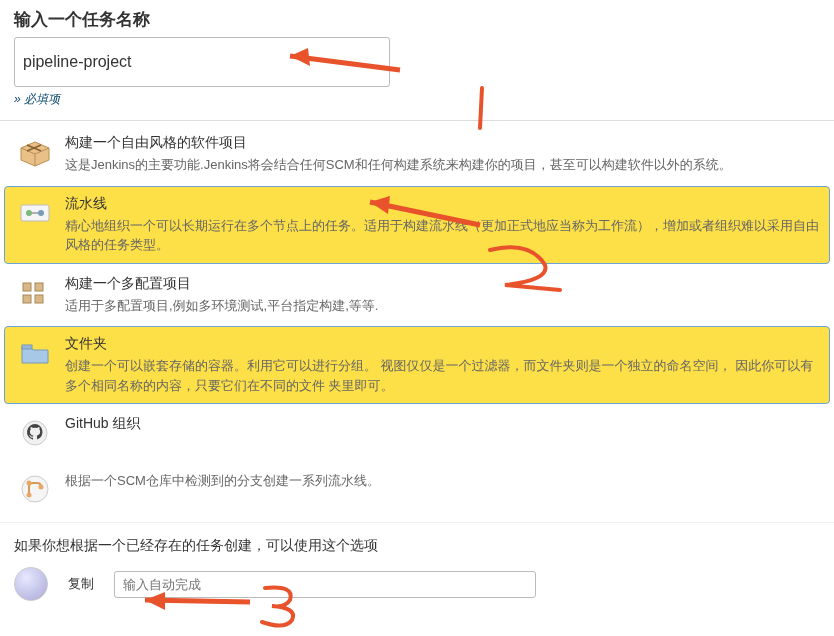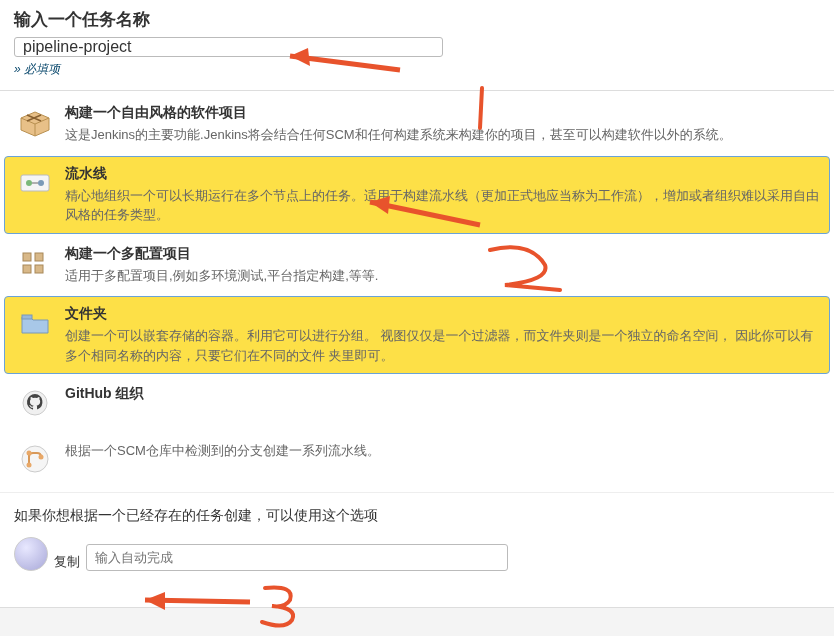--- a/index.html
+++ b/index.html
@@ -17,22 +17,22 @@
     .header-section {
       padding: 8px 14px 2px 14px;
     }
     .page-title {
       font-size: 17px;
       font-weight: bold;
       color: #333;
       margin-bottom: 6px;
     }
     .name-input {
-      width: 429px;
-      padding: 0 8px;
+      width: 376px;
+      padding: 15px 8px;
       font-size: 16px;
       border: 1px solid #bbb;
       border-radius: 3px;
       color: #333;
       outline: none;
     }
     .required-note {
       font-size: 12px;
       color: #0c4a6e;
       font-style: italic;
@@ -66,42 +66,42 @@
       margin-right: 10px;
       display: flex;
       align-items: center;
       justify-content: center;
     }
     .item-content {
       flex: 1;
     }
     .item-title {
       font-size: 14px;
-      font-weight: bold;
+      font-weight: normal;
       color: #333;
       margin-bottom: 3px;
     }
     .item-desc {
       font-size: 13px;
       color: #666;
       line-height: 1.5;
     }
     .copy-section {
       padding: 14px;
       border-top: 1px solid #eee;
     }
     .copy-title {
       font-size: 14px;
       color: #333;
       margin-bottom: 12px;
     }
     .copy-row {
       display: flex;
-      align-items: flex-end;
-      gap: 6px;
+      align-items: center;
+      gap: 20px;
     }
     .copy-icon {
       width: 34px;
       height: 34px;
       border-radius: 50%;
       background: radial-gradient(circle at 35% 30%, #e8e8ff, #a8a8d8);
       border: 1px solid #ccc;
     }
     .copy-label {
       font-size: 13px;

